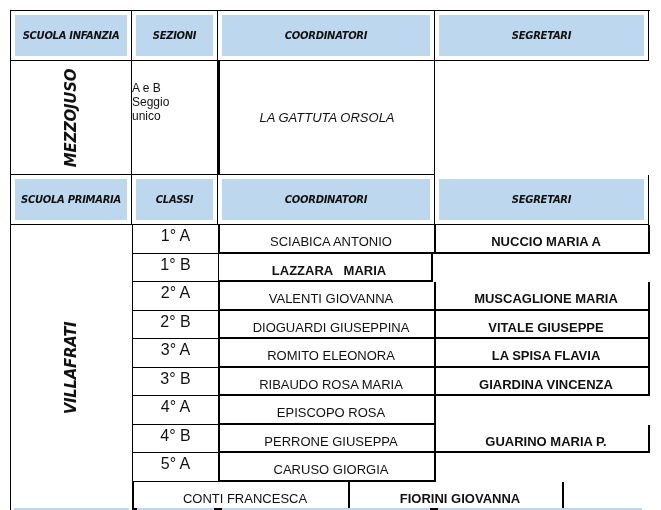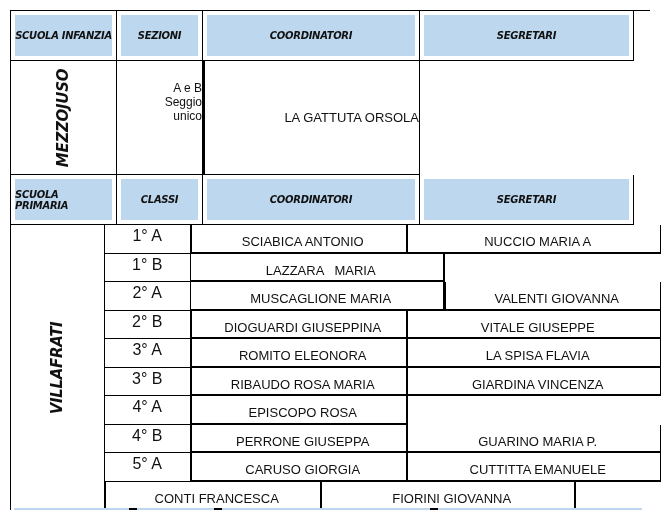--- a/index.html
+++ b/index.html
@@ -1,43 +1,43 @@
 <!DOCTYPE html>
 <html><head>
   <meta charset="utf-8">
   <style>
     html, body { margin: 0; padding: 0; background: #ffffff; }
     body { width: 661px; height: 510px; overflow: hidden; position: relative; font-family: "Liberation Sans", sans-serif; color: #111; }
     .tbl { position: absolute; left: 10px; top: 10px; width: 640px; }
     .row { display: flex; position: relative; }
     .cell { box-sizing: border-box; border-right: 1px solid #000; border-bottom: 1px solid #000; position: relative; }
-    .c1 { width: 107px; border-left: 1px solid #000; }
+    .c1 { width: 122px; border-left: 1px solid #000; }
     .c2 { width: 86px; }
     .c3 { width: 217px; }
     .c4 { width: 214px; }
     .hdr { height: 50px; border-top: 1px solid #000; }
     .hdr .cell { padding: 4px 4px; }
     .hfill { background: #BDD7EE; height: 100%; display: flex; align-items: center; justify-content: center; font-family: "DejaVu Sans", sans-serif; font-style: italic; font-weight: bold; font-size: 10px; letter-spacing: -0.3px; color: #111; }
     .row.hdr2 { height: 50px; }
     .row.hdr2 .cell { padding: 4px 4px; }
     .inf { height: 114px; }
     .vert { display: flex; align-items: center; justify-content: center; height: 100%; }
     .vert span { transform: rotate(-90deg); white-space: nowrap; font-family: "DejaVu Sans", sans-serif; font-weight: bold; font-style: italic; font-size: 15px; letter-spacing: -0.3px; }
-    .sez { text-align: right; font-size: 12px; line-height: 14px; padding-top: 20px; }
-    .big { display: flex; align-items: center; justify-content: flex-end; font-size: 13px; }
+    .sez { text-align: left; font-size: 12px; line-height: 14px; padding-top: 20px; }
+    .big { display: flex; align-items: center; justify-content: center; font-size: 13px; font-style: italic; }
     .thick-l { border-left: 2px solid #000; }
     .thick-r { border-right: 2px solid #000; }
     .prim { display: flex; }
     .prim-left { width: 123px; box-sizing: border-box; border-left: 1px solid #000; border-right: 1px solid #000; height: 285px; }
     .prim-rows { flex: 1; }
     .drow { display: flex; height: 28.5px; }
     .drow .cls { width: 86px; box-sizing: border-box; border-right: 1px solid #000; border-bottom: 1px solid #000; text-align: center; font-size: 16px; padding-top: 2px; }
     .drow .nm { box-sizing: border-box; border-bottom: 2px solid #000; font-size: 13px; padding: 9px 0 0 8px; white-space: pre; text-align: center; }
     .drow .nm.co { width: 217px; border-left: 1px solid #000; border-right: 2px solid #000; }
-    .drow .nm.se { width: 254px; border-right: 2px solid #000; }
+    .drow .nm.se { width: 214px; border-right: 2px solid #000; font-weight: bold; }
     .tail { position: absolute; top: 508px; left: 10px; width: 640px; height: 4px; display: flex; }
     .tail div { background: #BDD7EE; height: 3px; margin-right: 8px; }
   </style>
 </head>
 <body>
 
 <div class="tbl">
 
   <div class="row hdr">
     <div class="cell c1">
@@ -96,22 +96,22 @@
           <div class="cls">1° A</div>
           <div class="nm co">SCIABICA ANTONIO</div>
           <div class="nm se">NUCCIO MARIA A</div>
         </div>
       <div class="drow">
           <div class="cls">1° B</div>
           <div class="nm se">LAZZARA   MARIA</div>
         </div>
       <div class="drow">
           <div class="cls">2° A</div>
+          <div class="nm co">VALENTI GIOVANNA</div>
           <div class="nm se">MUSCAGLIONE MARIA</div>
-          <div class="nm co">VALENTI GIOVANNA</div>
         </div>
       <div class="drow">
           <div class="cls">2° B</div>
           <div class="nm co">DIOGUARDI GIUSEPPINA</div>
           <div class="nm se">VITALE GIUSEPPE</div>
         </div>
       <div class="drow">
           <div class="cls">3° A</div>
           <div class="nm co">ROMITO ELEONORA</div>
           <div class="nm se">LA SPISA FLAVIA</div>
@@ -126,21 +126,20 @@
           <div class="nm co">EPISCOPO ROSA</div>
         </div>
       <div class="drow">
           <div class="cls">4° B</div>
           <div class="nm co">PERRONE GIUSEPPA</div>
           <div class="nm se">GUARINO MARIA P.</div>
         </div>
       <div class="drow">
           <div class="cls">5° A</div>
           <div class="nm co">CARUSO GIORGIA</div>
-          <div class="nm se">CUTTITTA EMANUELE</div>
         </div>
       <div class="drow">
           <div class="nm co">CONTI FRANCESCA</div>
           <div class="nm se">FIORINI GIOVANNA</div>
         </div>
     </div>
   </div>
 </div>
 
 <div class="tail">

